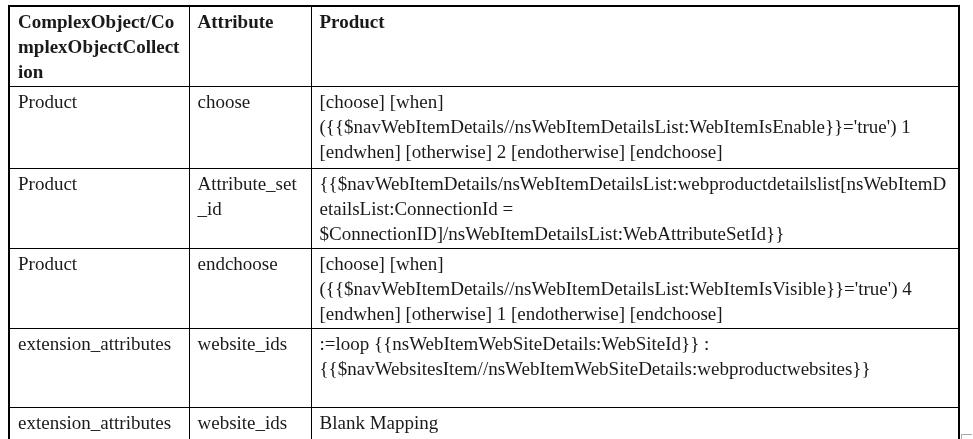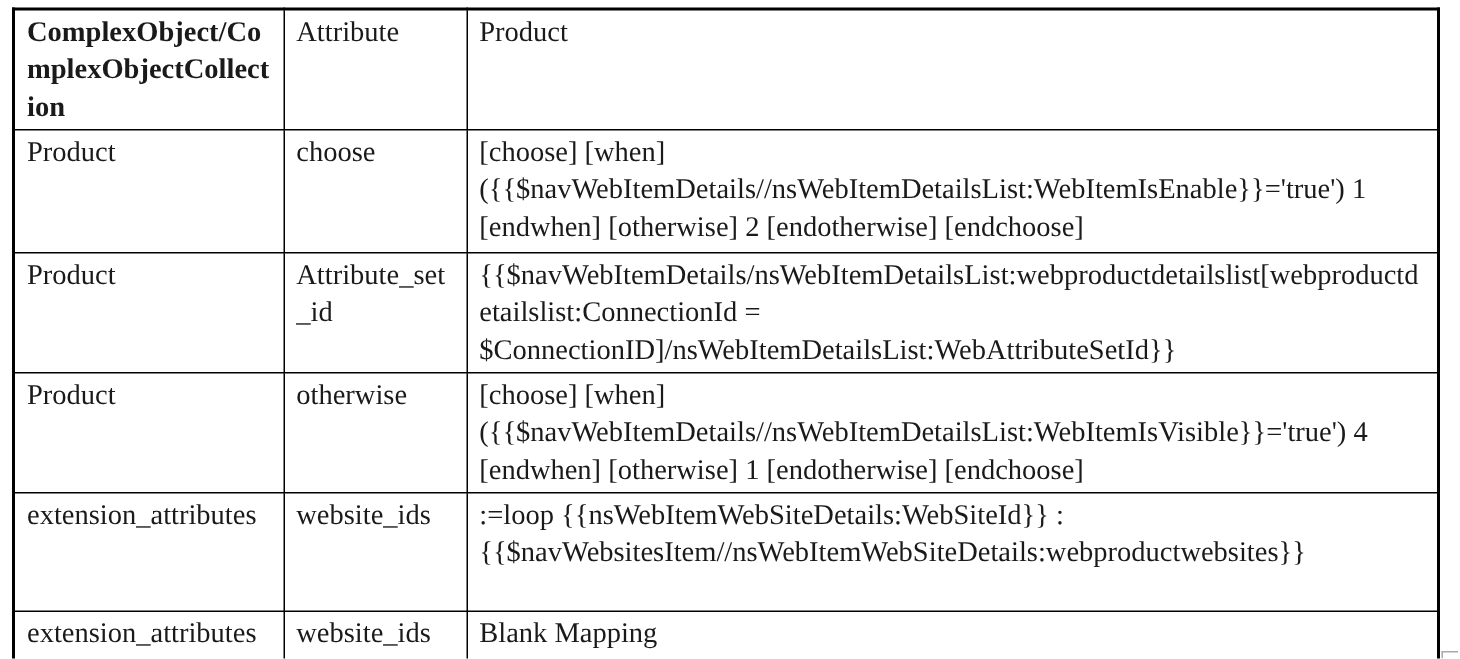--- a/index.html
+++ b/index.html
@@ -34,21 +34,21 @@
   table.mapping-table th,
   table.mapping-table td {
     border: 1.5px solid #000000;
     vertical-align: top;
     text-align: left;
     padding: 2px 6px 2px 8px;
     overflow-wrap: break-word;
     word-wrap: break-word;
     word-break: break-word;
   }
-  table.mapping-table th { font-weight: normal; }
+  table.mapping-table th { font-weight: bold; }
   table.mapping-table th.obj-col { font-weight: bold; }
   tr.hdr-row  { height: 72px; }
   tr.row-0    { height: 82px; }
   tr.row-1    { height: 71px; }
   tr.row-2    { height: 75px; }
   tr.row-3    { height: 79px; }
   tr.row-4    { height: 48px; }
   .cutoff-corner {
     position: absolute;
     left: 961px;
@@ -79,25 +79,25 @@
     </thead>
     <tbody>
       <tr class="row-0">
         <td>Product</td>
         <td>choose</td>
         <td>[choose] [when] ({{$navWebItemDetails//nsWebItemDetailsList:WebItemIsEnable}}='true') 1 [endwhen] [otherwise] 2 [endotherwise] [endchoose]</td>
       </tr>
       <tr class="row-1">
         <td>Product</td>
         <td>Attribute_set_id</td>
-        <td>{{$navWebItemDetails/nsWebItemDetailsList:webproductdetailslist[webproductdetailslist:ConnectionId = $ConnectionID]/nsWebItemDetailsList:WebAttributeSetId}}</td>
+        <td>{{$navWebItemDetails/nsWebItemDetailsList:webproductdetailslist[nsWebItemDetailsList:ConnectionId = $ConnectionID]/nsWebItemDetailsList:WebAttributeSetId}}</td>
       </tr>
       <tr class="row-2">
         <td>Product</td>
-        <td>otherwise</td>
+        <td>endchoose</td>
         <td>[choose] [when] ({{$navWebItemDetails//nsWebItemDetailsList:WebItemIsVisible}}='true') 4 [endwhen] [otherwise] 1 [endotherwise] [endchoose]</td>
       </tr>
       <tr class="row-3">
         <td>extension_attributes</td>
         <td>website_ids</td>
         <td>:=loop {{nsWebItemWebSiteDetails:WebSiteId}} : {{$navWebsitesItem//nsWebItemWebSiteDetails:webproductwebsites}}</td>
       </tr>
       <tr class="row-4">
         <td>extension_attributes</td>
         <td>website_ids</td>

